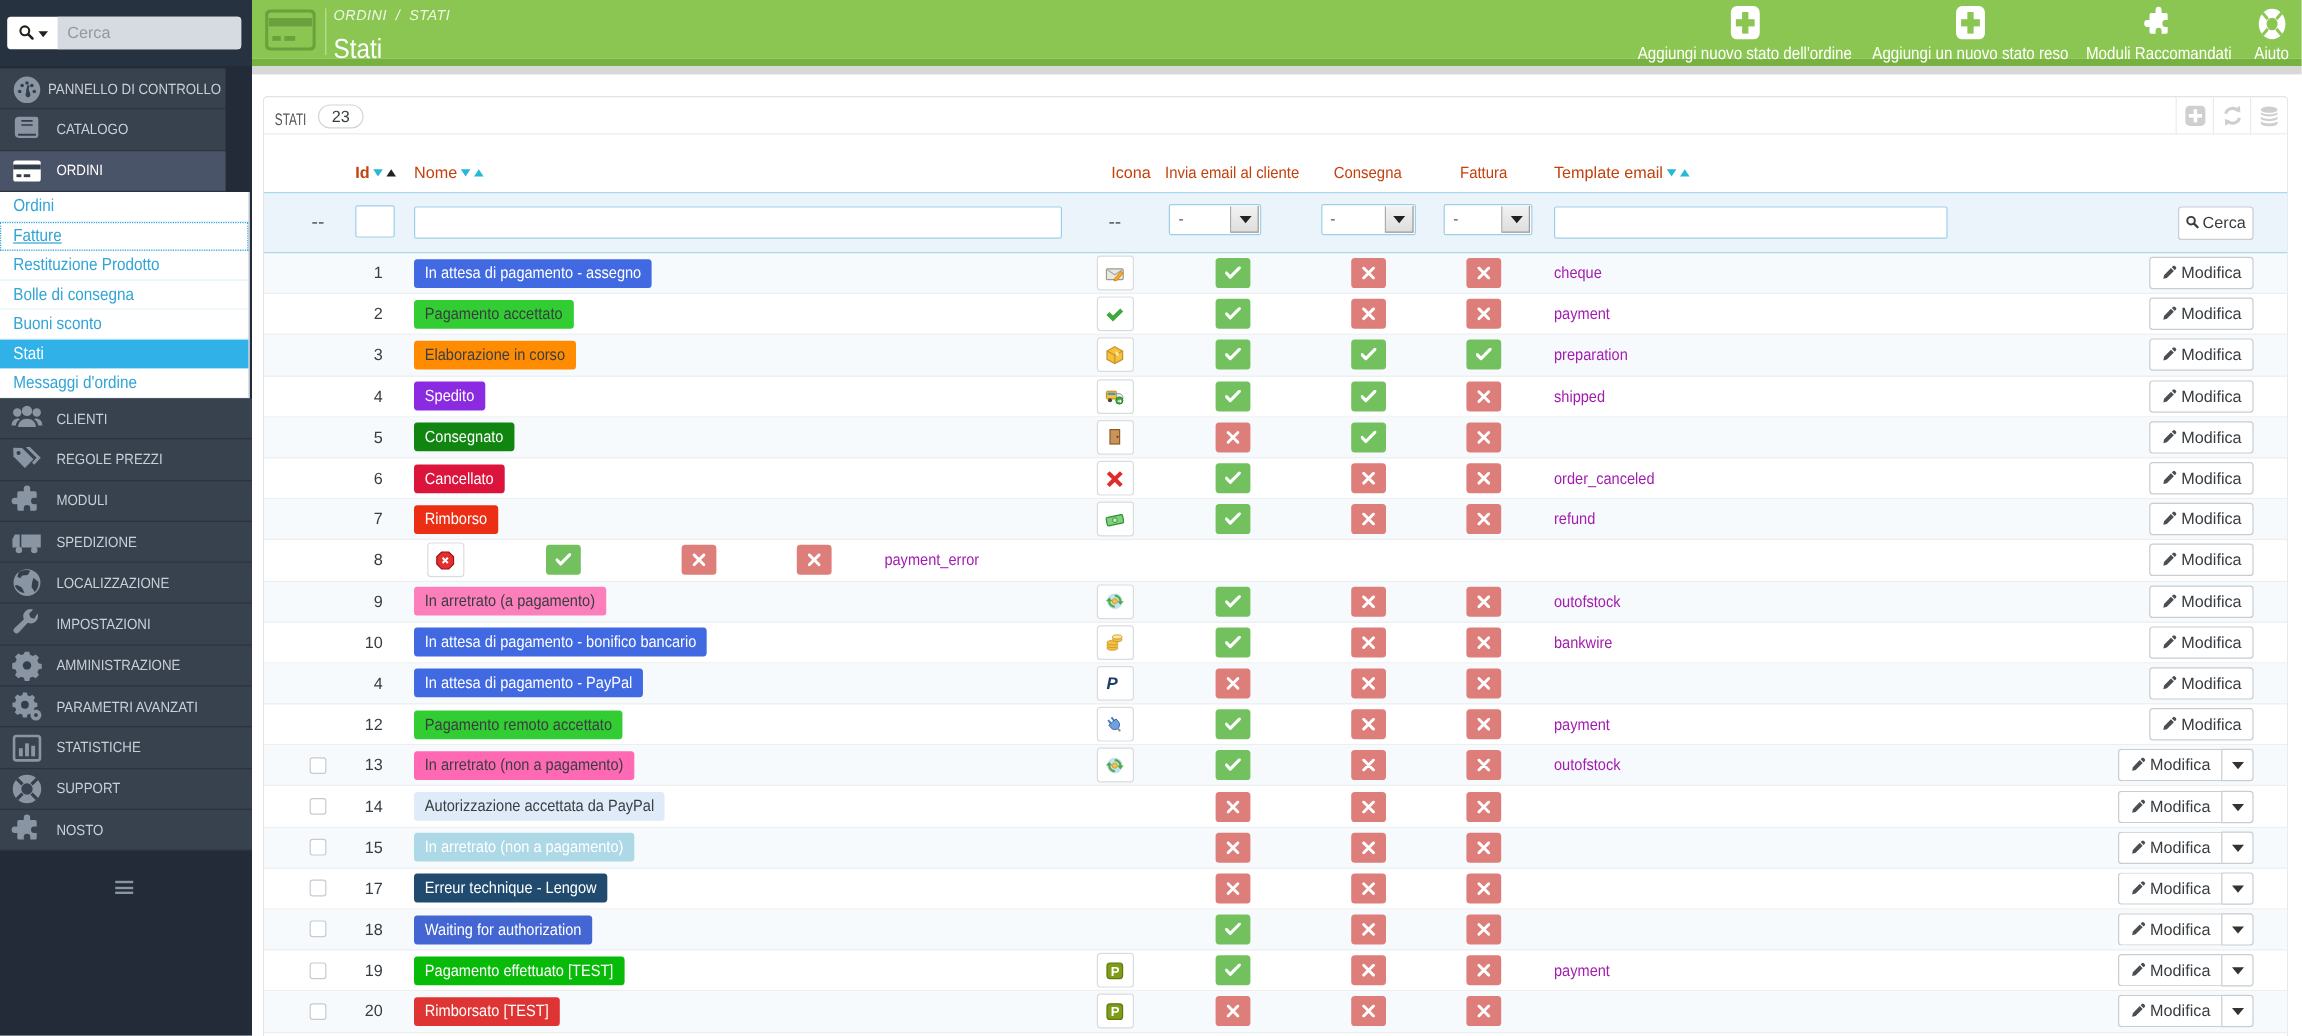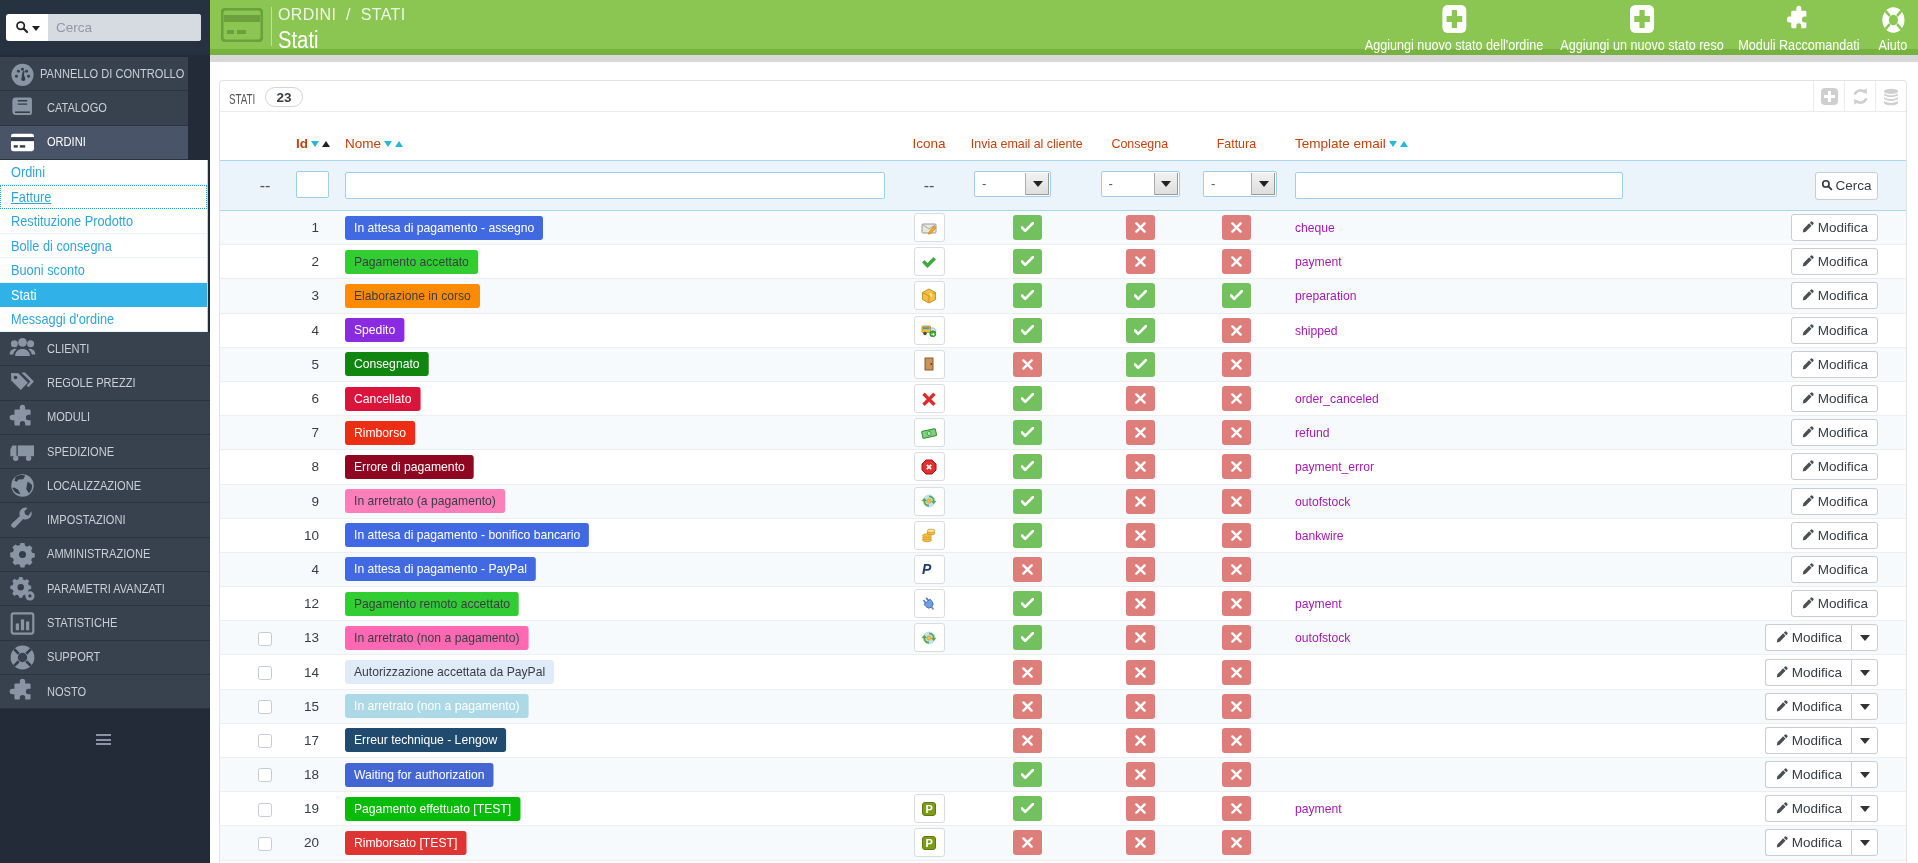--- a/index.html
+++ b/index.html
@@ -12,21 +12,21 @@
 #searchbox .lens { width:42px; text-align:center; font-size:13px; color:#222; }
 #searchbox .field { flex:1; height:27px; background:#D6DBE2; border-radius:0 3px 3px 0;
   color:#8F99A3; font-size:13.5px; line-height:27px; padding-left:8px; }
 
 #ghead { position:absolute; left:210px; top:0; width:1708px; height:49px; background:#8AC651; z-index:4;}
 #ghead-line { position:absolute; left:210px; top:49px; width:1708px; height:6px; background:#77B13F; z-index:4;}
 #graybar { position:absolute; left:210px; top:55px; width:1708px; height:7px; background:#D8D8D8; z-index:4;}
 
 #crumb-icon { position:absolute; left:221px; top:8px; z-index:6;}
 #crumb-sep { position:absolute; left:271px; top:7px; width:1px; height:39px; background:rgba(255,255,255,.45); z-index:6;}
-#crumb { position:absolute; left:278px; top:6px; color:rgba(255,255,255,.85); font-size:16px; letter-spacing:.4px; z-index:6;}
+#crumb { position:absolute; left:278px; top:6px; color:rgba(255,255,255,.85); font-size:12px; letter-spacing:.4px; z-index:6;font-style:italic;}
 #ptitle { position:absolute; left:278px; top:27px; color:#FFF; font-size:23px; font-weight:normal; z-index:6;
   transform:scaleX(.88); transform-origin:0 0; }
 
 .hbtn { position:absolute; top:5px; text-align:center; color:#FFF; font-size:14.5px; z-index:6;
   white-space:nowrap; transform:translateX(-50%) scaleX(.87); transform-origin:center top; }
 .hbtn .hic { display:block; height:29px; margin-bottom:3px; }
 
 
 #sidebar { position:absolute; left:0; top:55px; width:210px; height:808px; background:#222B37; }
 #menu1 { position:absolute; left:0; top:57px; width:188px; }
@@ -48,21 +48,21 @@
 #collapse div { height:2px; background:#8A95A3; margin-bottom:2.5px; }
 
 
 #content { position:absolute; left:210px; top:62px; width:1708px; height:801px; background:#FFF; }
 #panel { position:absolute; left:9px; top:18px; width:1688px; height:800px; background:#FFF;
   border:1px solid #E3E3E3; border-radius:4px; border-bottom:none; }
 #phead { height:31px; border-bottom:1px solid #EBEBEB; position:relative; }
 #phead .t { position:absolute; left:9px; top:10px; font-size:14px; color:#555;
   transform:scaleX(.7); transform-origin:0 50%; }
 #phead .cnt { position:absolute; left:45px; top:6px; width:38px; height:20px; border:1px solid #D4D4D4;
-  border-radius:10px; text-align:center; font-size:13.5px; font-weight:bold; color:#383D41; line-height:19px; box-sizing:border-box;}
+  border-radius:10px; text-align:center; font-size:13.5px; font-weight:normal; color:#383D41; line-height:19px; box-sizing:border-box;}
 #phead .tools { position:absolute; right:0; top:0; height:30px; display:flex; }
 #phead .tool { width:31px; height:31px; border-left:1px solid #EBEBEB; display:flex; align-items:center; justify-content:center; }
 
 
 #thead { height:48px; position:relative; }
 .hc { position:absolute; bottom:9px; font-size:13.5px; color:#c2410c; white-space:nowrap; }
 .hsq { display:inline-block; transform:scaleX(.92); }
 .car-b { display:inline-block; width:0; height:0; border-left:4.5px solid transparent;
   border-right:4.5px solid transparent; border-top:6px solid #25B9D7; margin:0 1px 1px 3px;}
 .car-t { display:inline-block; width:0; height:0; border-left:4.5px solid transparent;
@@ -383,21 +383,21 @@
                 <ellipse cx="9" cy="3.4" rx="7" ry="2.6"></ellipse>
                 <path d="M2 5.5c1.5 1.2 4 1.8 7 1.8s5.5-.6 7-1.8v1.8c-1.5 1.2-4 1.8-7 1.8s-5.5-.6-7-1.8zM2 9.3c1.5 1.2 4 1.8 7 1.8s5.5-.6 7-1.8v1.8c-1.5 1.2-4 1.8-7 1.8s-5.5-.6-7-1.8zM2 13.1c1.5 1.2 4 1.8 7 1.8s5.5-.6 7-1.8v1.6c0 1.4-3.1 2.6-7 2.6s-7-1.2-7-2.6z"></path>
               </g>
             </svg>
           </span>
     </span>
   </div>
   <div id="thead">
     <span class="hc" style="left:0;width:110px;text-align:right;font-weight:bold;">Id<span class="car-b"></span><span class="car-t dark"></span></span>
     <span class="hc" style="left:125px;">Nome<span class="car-b"></span><span class="car-t"></span></span>
-    <span class="hc" style="left:675px;width:68px;text-align:center;">Icona</span>
+    <span class="hc" style="left:706px;width:68px;text-align:left;">Icona</span>
     <span class="hc" style="left:743px;width:128px;text-align:center;"><span class="hsq">Invia email al cliente</span></span>
     <span class="hc" style="left:871px;width:98px;text-align:center;"><span class="hsq">Consegna</span></span>
     <span class="hc" style="left:969px;width:94px;text-align:center;"><span class="hsq">Fattura</span></span>
     <span class="hc" style="left:1075px;">Template email<span class="car-b"></span><span class="car-t"></span></span>
   </div>
   <div id="filter">
     <div class="c c1" style="color:#555;">--</div>
     <div class="c c2" style="padding-right:8px;"><span class="fin" style="display:inline-block;width:33px;"></span></div>
     <div class="c c3">
           <span class="fin" style="display:block;width:540px;"></span>
@@ -627,21 +627,20 @@
             </svg>
           </span></div>
         <div class="c c8"><span class="sqz">refund</span></div>
         <div class="c c9"><span class="btn btn-solo"><svg width="13" height="13" viewBox="0 0 16 16" style="vertical-align:-2px">
               <path d="M12.1.9a1.5 1.5 0 012.1 0l.9.9a1.5 1.5 0 010 2.1l-1.2 1.2-3-3zM10 2.9l3 3-7.2 7.2-3.6.9.7-3.8z" fill="#4A4F54"></path>
             </svg> Modifica</span></div>
       </div>
 <div class="row">
         <div class="c c1"></div>
         <div class="c c2">8</div>
-        <div class="c c3"><span class="badge" style="background:#8F0621;color:#FFFFFF"><span class="bt">Errore di pagamento</span></span></div>
         <div class="c c4"><span class="icbtn">
             <svg width="16" height="16" viewBox="0 0 16 16">
               <path d="M5 1h6l4 4v6l-4 4H5l-4-4V5z" fill="#E23030" stroke="#A01010" stroke-width="1"></path>
               <path d="M5.2 6.4L6.4 5.2 8 6.8l1.6-1.6 1.2 1.2L9.2 8l1.6 1.6-1.2 1.2L8 9.2l-1.6 1.6-1.2-1.2L6.8 8z" fill="#FFF"></path>
             </svg>
           </span></div>
         <div class="c c5"><span class="mk mk-g">
             <svg width="13" height="11" viewBox="0 0 13 11">
               <path d="M1 5.5l3.2 3.4L12 1" fill="none" stroke="#FFF" stroke-width="2.6" stroke-linecap="round" stroke-linejoin="round"></path>
             </svg>

